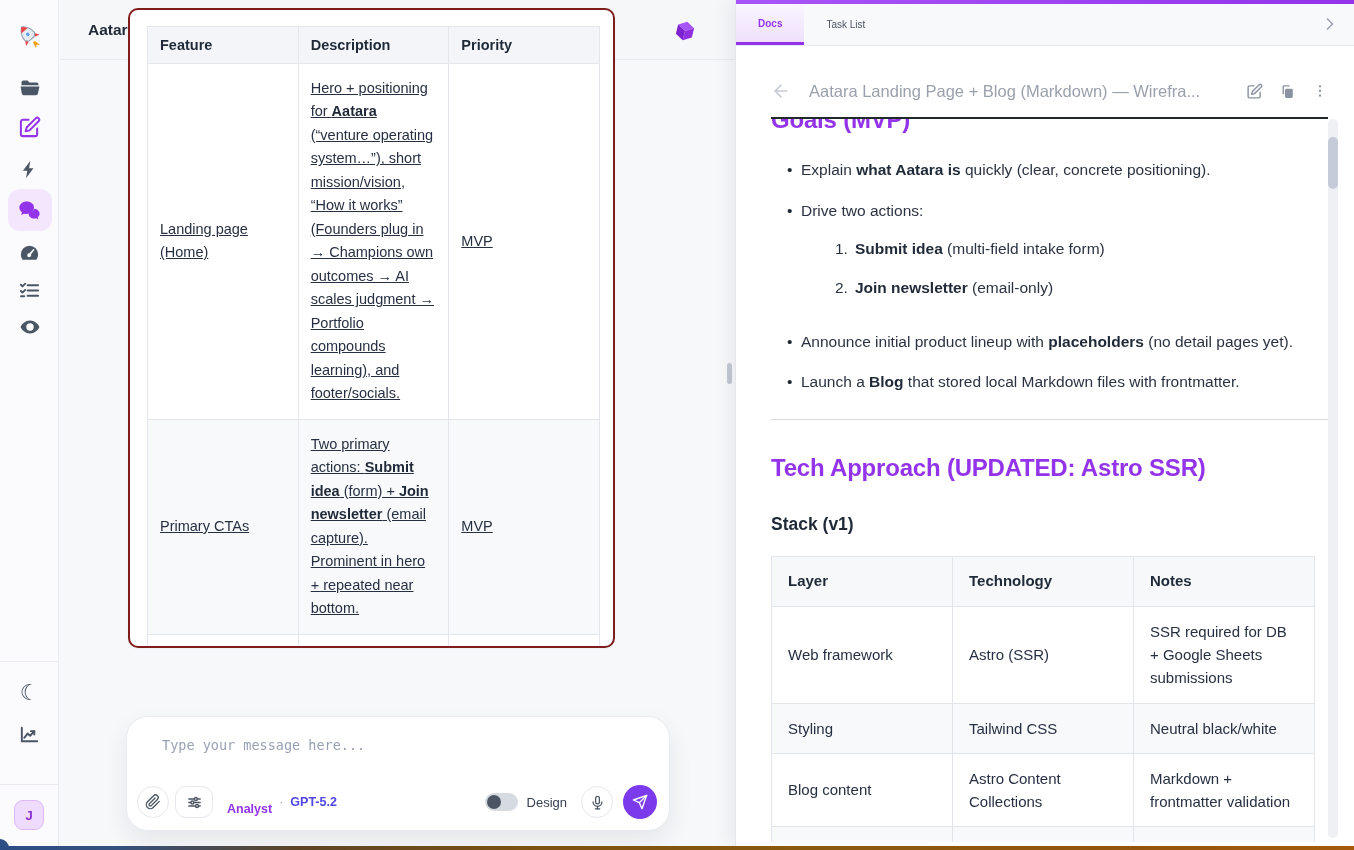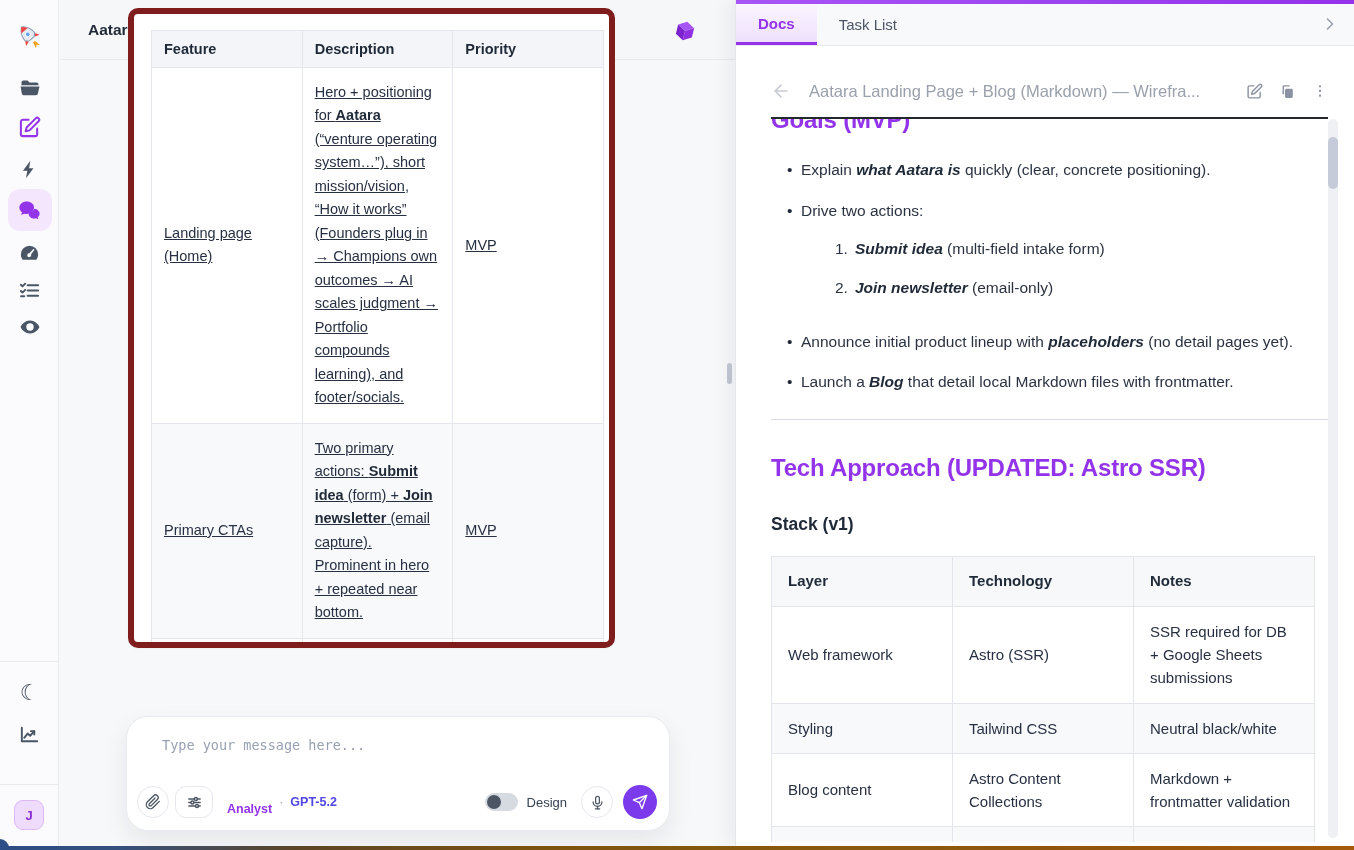--- a/index.html
+++ b/index.html
@@ -13,21 +13,21 @@
   .rail-div { position:absolute; left:0; width:59px; border-top:1px solid #e8eaee; }
   .avatar { position:absolute; left:14px; top:800px; width:30px; height:30px; border-radius:9px; background:#efdbfc; border:1px solid #dcb8f6; color:#8b2fd0; font-weight:700; font-size:13px; display:flex; align-items:center; justify-content:center; cursor:pointer; }
   .moon-glyph { font-size:22px; color:#4a5565; }
 
   
   .chat { position:absolute; left:60px; top:0; width:675px; height:850px; background:#f7f8fa; }
   .chat-header { position:absolute; left:0; top:0; width:100%; height:60px; background:#f6f7f9; border-bottom:1px solid #e7e9ee; display:flex; align-items:center; }
   .chat-title { font-size:15.5px; font-weight:700; color:#1f2937; margin-left:28px; }
   .cube-btn { position:absolute; right:35px; top:17px; width:28px; height:28px; background:none; border:none; cursor:pointer; }
 
-  .message-card { position:absolute; left:68px; top:8px; width:487px; height:640px; background:#ffffff; border:6px solid #7f1d1d; border-radius:10px; box-shadow:0 1px 2px rgba(16,24,40,.04); overflow:hidden; }
+  .message-card { position:absolute; left:68px; top:8px; width:487px; height:640px; background:#ffffff; border:2px solid #7f1d1d; border-radius:10px; box-shadow:0 1px 2px rgba(16,24,40,.04); overflow:hidden; }
   .md-table { border-collapse:collapse; table-layout:fixed; width:453px; margin:16px 16px 0 17px; font-size:14.5px; color:#273042; }
   .md-table th, .md-table td { border:1px solid #e3e6ea; text-align:left; vertical-align:middle; }
   .md-table th { background:#f3f5f8; font-weight:700; font-size:14.5px; padding:10px 12px; color:#1f2937; }
   .md-table td { padding:13px 12px; line-height:1.62;text-decoration:underline; }
   .md-table tbody tr:nth-child(even) { background:#f8f9fb; }
   .md-table strong { color:#1f2937; }
 
   .chat-scroll-thumb { position:absolute; right:3px; top:363px; width:5px; height:21px; background:#c2c9d4; border-radius:3px; cursor:pointer; }
 
   
@@ -44,38 +44,38 @@
   .toggle { width:33px; height:18px; border-radius:9px; background:#d6dbe2; position:relative; cursor:pointer; flex:none; }
   .toggle .knob { position:absolute; left:2px; top:2px; width:14px; height:14px; border-radius:50%; background:#4b5563; }
   .design-label { margin-left:9px; font-size:13px; color:#374151; }
   .mic-btn { margin-left:14px; }
   .send-btn { margin-left:10px; width:34px; height:34px; border-radius:50%; background:#7c3aed; border:none; display:flex; align-items:center; justify-content:center; cursor:pointer; flex:none; }
 
   
   .docs { position:absolute; left:735px; top:0; width:619px; height:846px; background:#ffffff; border-left:1px solid #e4e6ea; box-shadow:-8px 0 16px rgba(15,23,42,.05); }
   .accent { position:absolute; left:0; top:0; width:100%; height:4px; background:linear-gradient(90deg,#a855f7,#9333ea); }
   .tabs { position:absolute; left:0; top:4px; width:100%; height:42px; background:#f8f9fb; border-bottom:1px solid #e7e9ee; display:flex; align-items:stretch; }
-  .tab { display:flex; align-items:center; padding:0 22px; font-size:15px; cursor:pointer; color:#4b5563; }
+  .tab { display:flex; align-items:center; padding:0 22px; font-size:10px; cursor:pointer; color:#4b5563; }
   .tab.active { color:#9333ea; font-weight:700; background:linear-gradient(#faf5ff,#efe0fd); border-bottom:3px solid #9333ea; }
   .tab-chevron { position:absolute; right:14px; top:10px; color:#9ca3af; background:none; border:none; cursor:pointer; }
   .doc-header { position:absolute; left:35px; right:26px; top:68px; height:46px; display:flex; align-items:center; }
   .back-btn { background:none; border:none; color:#c6ccd4; cursor:pointer; margin-right:18px; }
   .doc-title { color:#9aa1ac; font-size:16.5px; white-space:nowrap; overflow:hidden; flex:1; }
   .doc-actions { display:flex; align-items:center; gap:16px; color:#8b93a2; }
   .doc-actions button { background:none; border:none; color:#8b93a2; cursor:pointer; }
   .doc-divider { position:absolute; left:35px; right:26px; top:117px; border-bottom:2px solid #23272e; }
   .doc-content { position:absolute; left:35px; right:26px; top:119px; bottom:4px; overflow:hidden; font-size:15.5px; line-height:1.66; color:#2b3342; }
   .h-goals, .h-tech { color:#9333ea; font-size:24px; font-weight:800; letter-spacing:-.2px; line-height:1.2; }
   .h-goals { margin-top:-13px; margin-bottom:22px; }
   .h-tech { margin-top:34px; }
   .h-stack { margin-top:27px; font-size:17.5px; font-weight:700; color:#1f2937; }
   .bullets .li { display:flex; margin-bottom:15px; }
   .bullets .marker { width:14px; margin-left:16px; flex:none; color:#1f2937; }
   .bullets .btxt { flex:1; padding-right:10px; }
-  .bullets strong, .doc-content strong { color:#1f2937;font-style:italic; }
+  .bullets strong, .doc-content strong { color:#1f2937; }
   .olist { margin:13px 0 2px 34px; }
   .olist .oli { display:flex; margin-bottom:13px; }
   .olist .num { margin-right:7px; }
   .doc-hr { border:none; border-top:1px solid #d7dade; margin-top:24px; }
   .stack-table { border-collapse:collapse; table-layout:fixed; width:544px; margin-top:17px; font-size:15px; color:#273042; }
   .stack-table th, .stack-table td { border:1px solid #e2e5ea; text-align:left; vertical-align:middle; }
   .stack-table th { background:#f6f8fa; font-weight:700; padding:12px 16px; color:#1f2937; }
   .stack-table td { padding:13px 16px; line-height:1.55; }
   .stack-table tbody tr:nth-child(even) { background:#f8f9fb; }
   .docs-scrollbar { position:absolute; right:16px; top:119px; bottom:8px; width:10px; background:#eef0f4; border-radius:5px; }
@@ -356,21 +356,21 @@
                 <div><strong>Join newsletter</strong><span> (email-only)</span></div>
               </div>
             </div></div>
         </div>
         <div class="li">
           <span class="marker">•</span>
           <div class="btxt"><span>Announce initial product lineup with </span><strong>placeholders</strong><span> (no detail pages yet).</span></div>
         </div>
         <div class="li">
           <span class="marker">•</span>
-          <div class="btxt"><span>Launch a </span><strong>Blog</strong><span> that detail local Markdown files with frontmatter.</span></div>
+          <div class="btxt"><span>Launch a </span><strong>Blog</strong><span> that stored local Markdown files with frontmatter.</span></div>
         </div>
       </div>
     <hr class="doc-hr">
     <h2 class="h-tech">Tech Approach (UPDATED: Astro SSR)</h2>
     <h3 class="h-stack">Stack (v1)</h3>
     <table class="stack-table">
         <thead>
           <tr>
             <th>Layer</th>
             <th>Technology</th>

